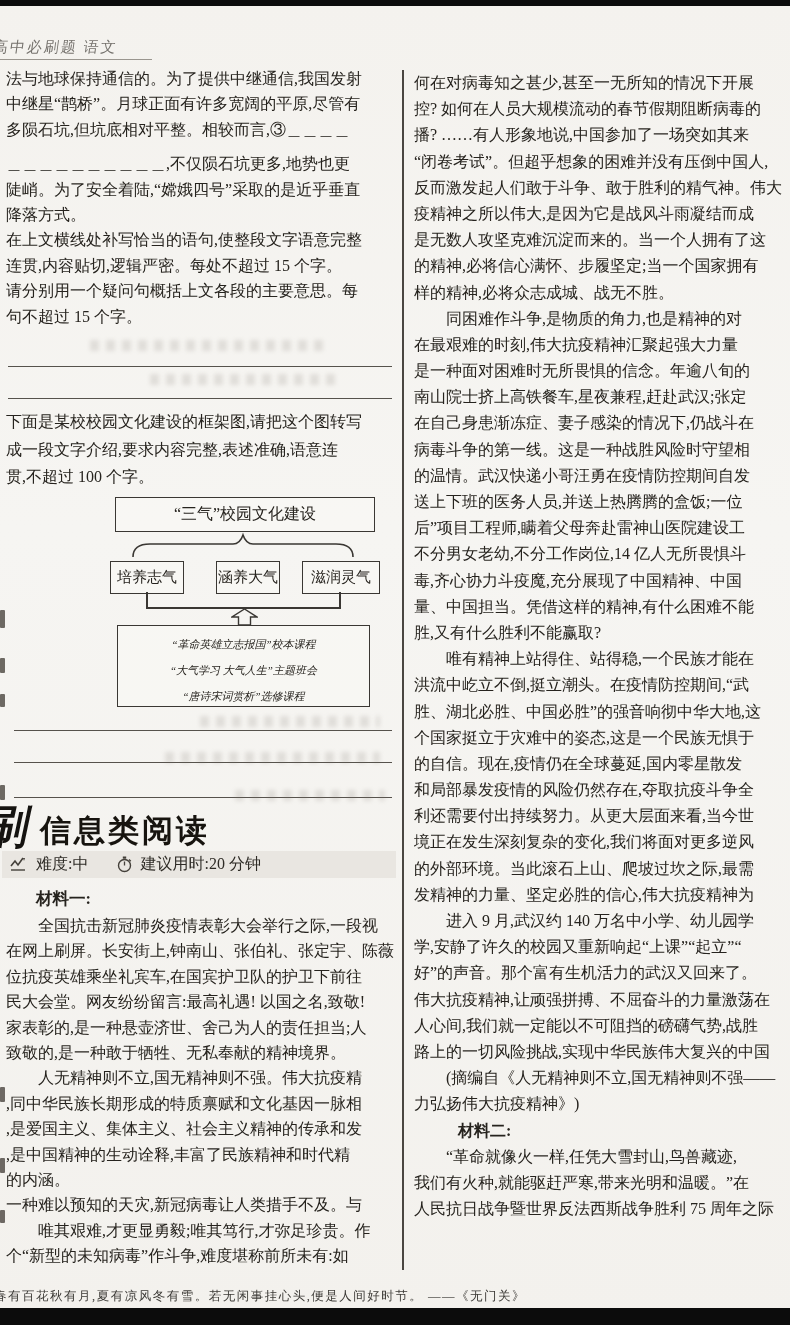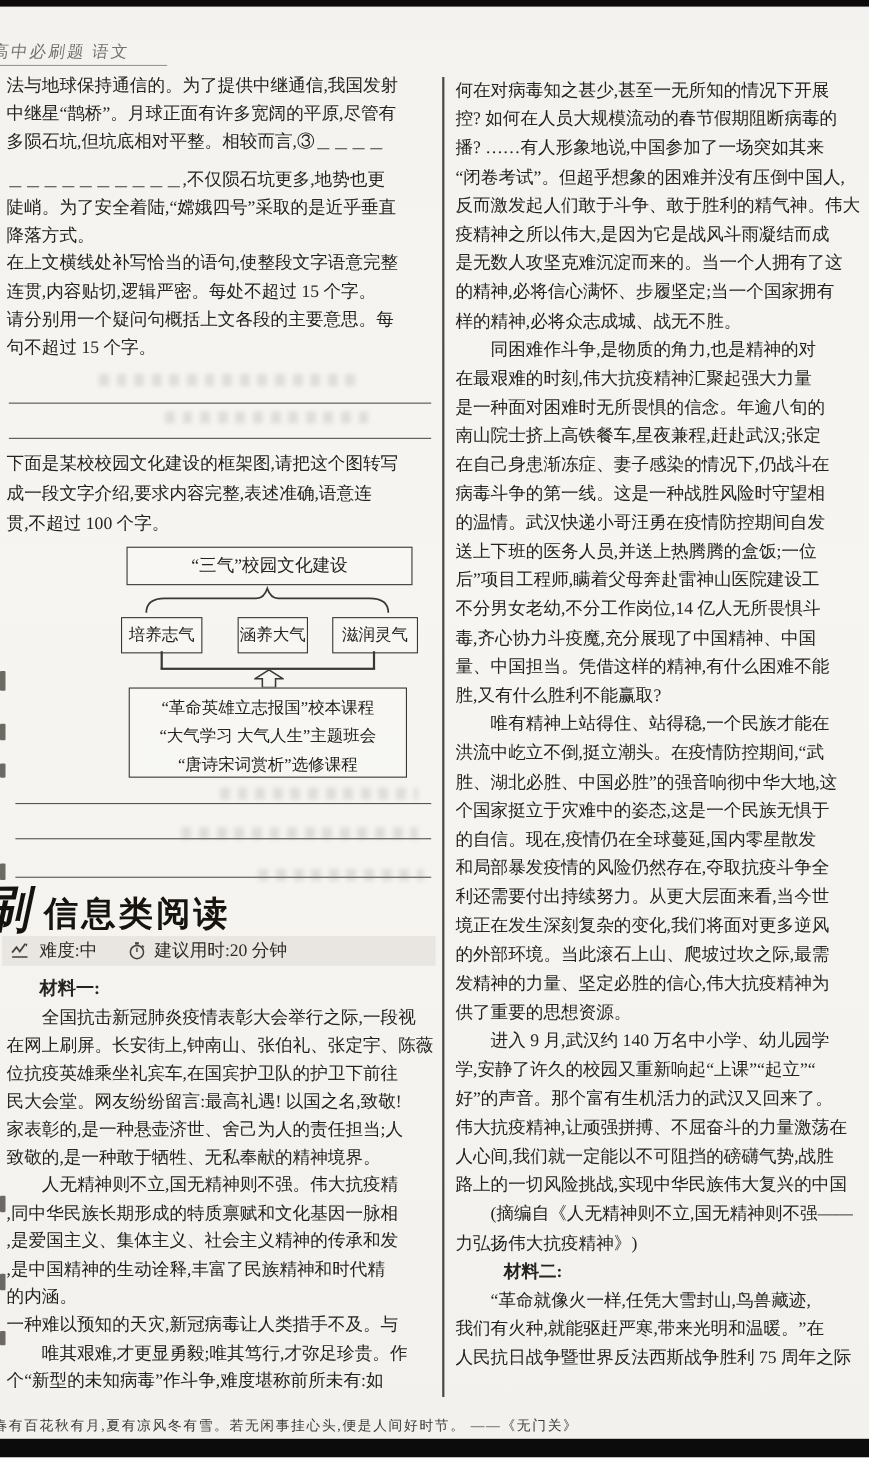--- a/index.html
+++ b/index.html
@@ -38,21 +38,21 @@
   .d-m1{left:70px;width:72px;}
   .d-m2{left:176px;width:62px;}
   .d-m3{left:262px;width:76px;}
   .d-line{position:absolute;background:#3a3733;}
   .d-v1{left:106px;top:95px;width:1.5px;height:16px;}
   .d-v2{left:299px;top:95px;width:1.5px;height:16px;}
   .d-h{left:106px;top:110px;width:195px;height:1.5px;}
   .d-brace{position:absolute;left:90px;top:35px;}
   .d-arrow{position:absolute;left:191px;top:112px;}
   .d-bottom{left:77px;top:128px;width:253px;height:82px;flex-direction:column;justify-content:flex-start;padding-top:5px;box-sizing:border-box;}
-  .d-bottom .tl{height:26px;line-height:26px;font-size:15px;text-align:center;}
+  .d-bottom .tl{height:26px;line-height:26px;font-size:11px;text-align:center;font-style:italic;}
 
   .sec-header{position:absolute;left:0;top:801px;width:400px;height:48px;overflow:hidden;}
   .brand-glyph{
     position:absolute;left:-15px;top:-4px;font-family:"Liberation Sans","DejaVu Sans",sans-serif;
     font-weight:bold;font-size:45px;color:#151310;transform:skewX(-12deg);
   }
   .sec-title{
     position:absolute;left:40px;top:9px;font-family:"Liberation Sans","DejaVu Sans",sans-serif;
     font-weight:bold;font-size:31px;letter-spacing:3px;color:#17140f;white-space:nowrap;
   }
@@ -206,21 +206,20 @@
       <div class="tl">　　唯有精神上站得住、站得稳,一个民族才能在</div>
       <div class="tl">洪流中屹立不倒,挺立潮头。在疫情防控期间,“武</div>
       <div class="tl">胜、湖北必胜、中国必胜”的强音响彻中华大地,这</div>
       <div class="tl">个国家挺立于灾难中的姿态,这是一个民族无惧于</div>
       <div class="tl">的自信。现在,疫情仍在全球蔓延,国内零星散发</div>
       <div class="tl">和局部暴发疫情的风险仍然存在,夺取抗疫斗争全</div>
       <div class="tl">利还需要付出持续努力。从更大层面来看,当今世</div>
       <div class="tl">境正在发生深刻复杂的变化,我们将面对更多逆风</div>
       <div class="tl">的外部环境。当此滚石上山、爬坡过坎之际,最需</div>
       <div class="tl">发精神的力量、坚定必胜的信心,伟大抗疫精神为</div>
-      <div class="tl">供了重要的思想资源。</div>
       <div class="tl">　　进入 9 月,武汉约 140 万名中小学、幼儿园学</div>
       <div class="tl">学,安静了许久的校园又重新响起“上课”“起立”“</div>
       <div class="tl">好”的声音。那个富有生机活力的武汉又回来了。</div>
       <div class="tl">伟大抗疫精神,让顽强拼搏、不屈奋斗的力量激荡在</div>
       <div class="tl">人心间,我们就一定能以不可阻挡的磅礴气势,战胜</div>
       <div class="tl">路上的一切风险挑战,实现中华民族伟大复兴的中国</div>
       <div class="tl">　　(摘编自《人无精神则不立,国无精神则不强——</div>
       <div class="tl">力弘扬伟大抗疫精神》)</div>
     </div>
   <div class="tl m2-head">材料二:</div>

